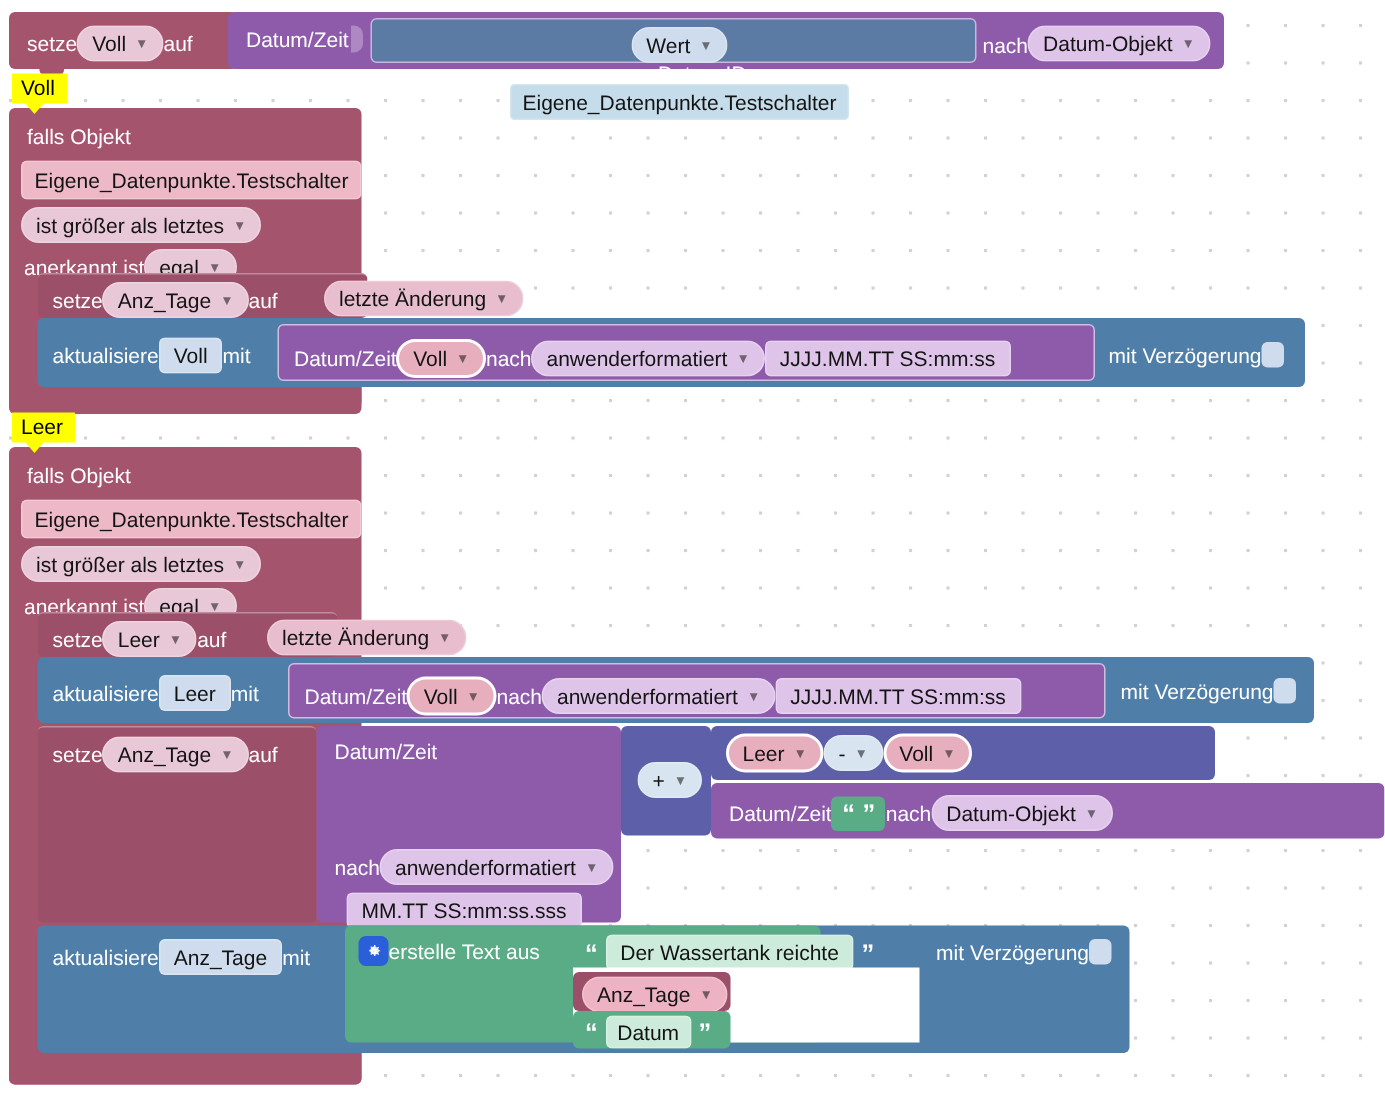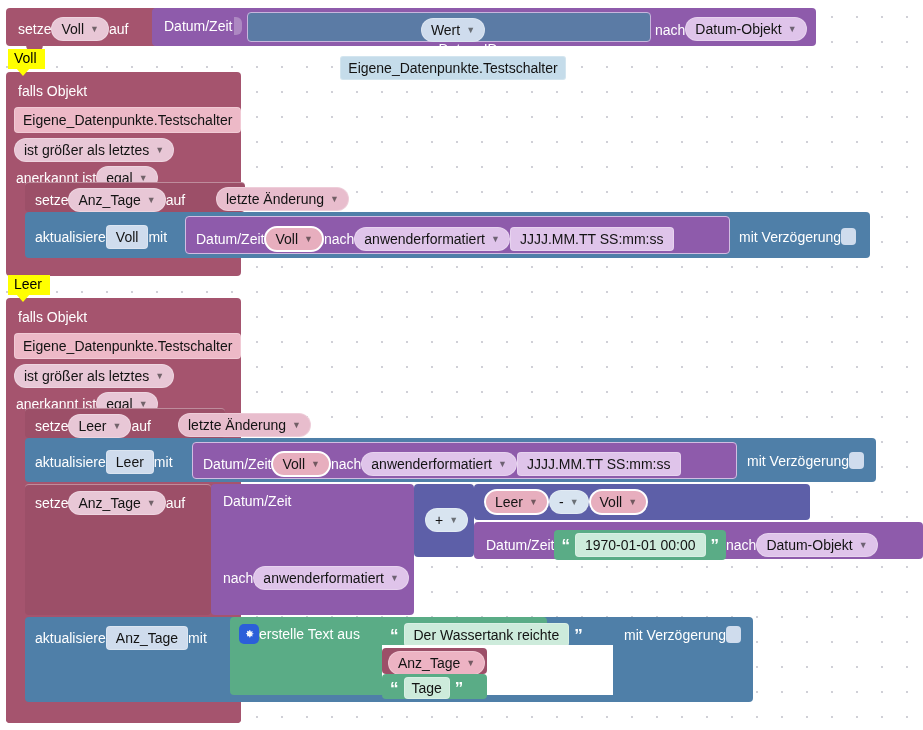--- a/index.html
+++ b/index.html
@@ -259,20 +259,21 @@
 
   <div class="blk c-purple" style="left:211px;top:484px;width:203px;height:131px;border-radius:4px;">
     <div class="lbl" style="position:absolute;left:12px;top:10px;">Datum/Zeit</div>
     <div class="row" style="position:absolute;left:12px;top:82px;">
       <span class="lbl">nach</span>
       <span class="fld lav">
         <span>anwenderformatiert</span>
           <span class="caret">▼</span>
       </span>
     </div>
+    <span class="fld lav" style="position:absolute;left:20px;top:111px;border-radius:4px;">MM.TT SS:mm:ss.sss</span>
   </div>
 
   <div class="blk c-indigo" style="left:414px;top:484px;width:60px;height:73px;border-radius:4px;">
     <span class="fld plain" style="position:absolute;left:11px;top:24px;">
       <span>+</span>
         <span class="caret">▼</span>
     </span>
   </div>
 
   <div class="blk c-indigo" style="left:474px;top:484px;width:336px;height:36px;border-radius:4px;">
@@ -290,21 +291,20 @@
           <span class="caret">▼</span>
       </span>
     </div>
   </div>
 
   <div class="blk c-purple" style="left:474px;top:522px;width:449px;height:37px;border-radius:4px;">
     <div class="row" style="padding:8px 0 0 12px;">
       <span class="lbl">Datum/Zeit</span>
       <span class="blk c-green" style="position:relative;left:0;top:0;display:inline-flex;align-items:center;gap:5px;padding:3px 7px;border-radius:4px;">
         <span class="q">“</span>
-        <span class="fld mint" style="border-radius:4px;">1970-01-01 00:00</span>
         <span class="q">”</span>
       </span>
       <span class="lbl">nach</span>
       <span class="fld lav">
         <span>Datum-Objekt</span>
           <span class="caret">▼</span>
       </span>
     </div>
   </div>
 
@@ -343,20 +343,20 @@
   <div class="blk c-rose-d" style="left:382px;top:648px;width:105px;height:26px;border-radius:4px;">
     <span class="fld" style="position:absolute;left:6px;top:3px;background:#edb3c3;">
       <span>Anz_Tage</span>
         <span class="caret">▼</span>
     </span>
   </div>
 
   <div class="blk c-green" style="left:382px;top:674px;width:105px;height:25px;border-radius:4px;">
     <div class="row" style="padding:3px 0 0 8px;gap:5px;">
       <span class="q">“</span>
-      <span class="fld mint" style="border-radius:4px;padding:2px 7px;">Tage</span>
+      <span class="fld mint" style="border-radius:4px;padding:2px 7px;">Datum</span>
       <span class="q">”</span>
     </div>
   </div>
 
   <div class="blk c-rose" style="left:6px;top:702px;width:235px;height:21px;border-radius:0 0 4px 4px;"></div>
 
 </div>
 
 </body></html>

